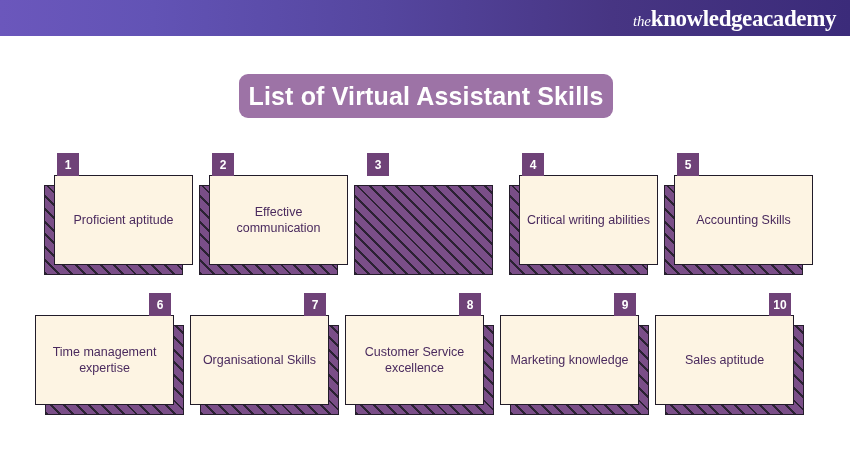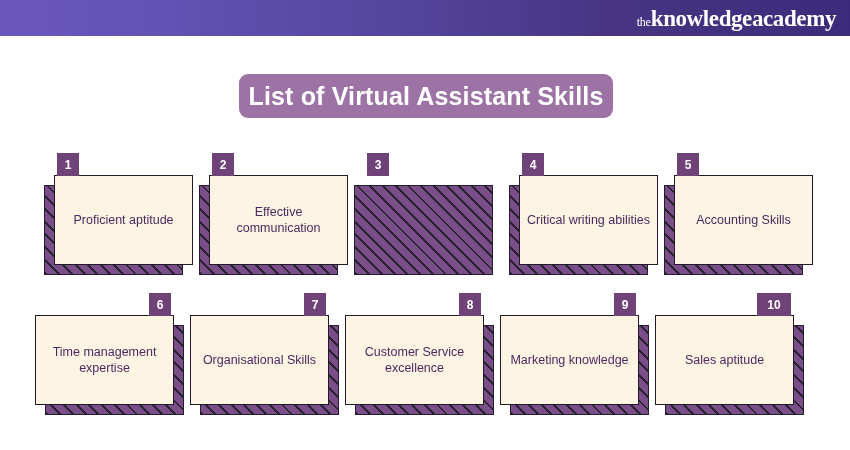--- a/index.html
+++ b/index.html
@@ -31,21 +31,22 @@
   #brand-logo {
     color: #ffffff;
     padding-right: 14px;
     white-space: nowrap;
     line-height: 1;
     display: flex;
     align-items: baseline;
   }
   #brand-the {
     font-family: "Liberation Serif", serif;
-    font-size: 12px;
+    font-style: italic;
+    font-size: 15px;
     letter-spacing: -0.2px;
   }
   #brand-name {
     font-family: "Liberation Serif", serif;
     font-weight: bold;
     font-size: 23px;
     letter-spacing: -0.4px;
   }
 
   
@@ -117,21 +118,21 @@
     font-size: 12px;
     font-weight: bold;
     display: flex;
     align-items: center;
     justify-content: center;
     z-index: 4;
     line-height: 1;
   }
   .row-top .card-badge    { left: 15px; }
   .row-bottom .card-badge { right: 17px; }
-  .card-badge.wide { width: 34px; }
+  .card-badge.wide { width: 22px; }
 
   
   .card-shadow {
     position: absolute;
     top: 40px;
     width: 139px;
     height: 90px;
     background-color: #7A4E88;
     background-image: repeating-linear-gradient(
         45deg,

